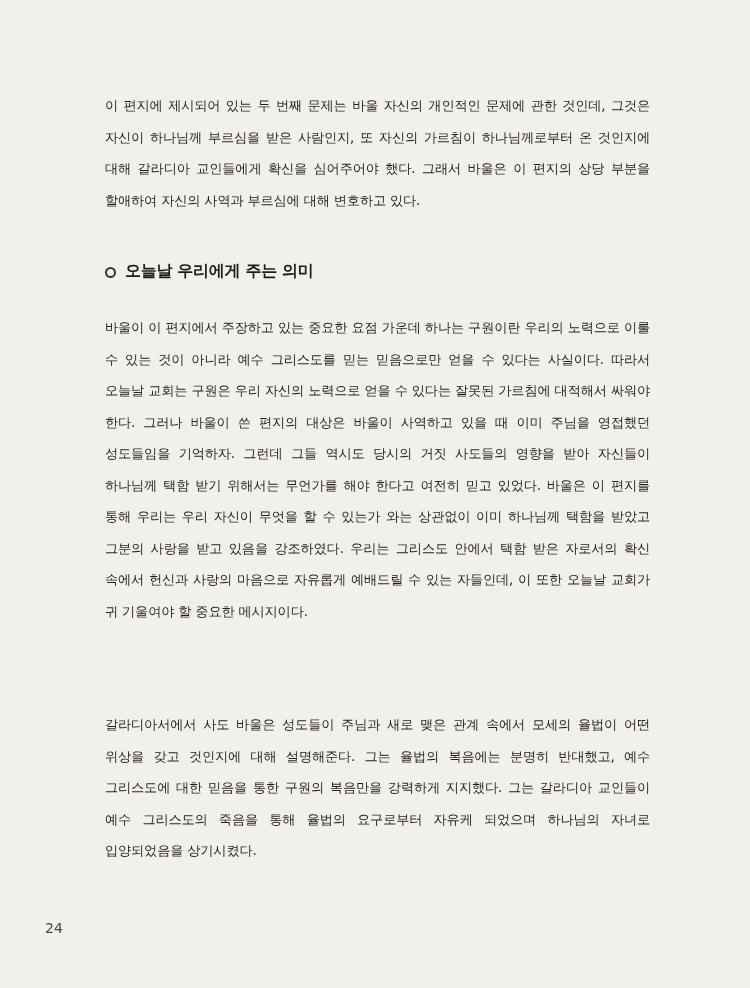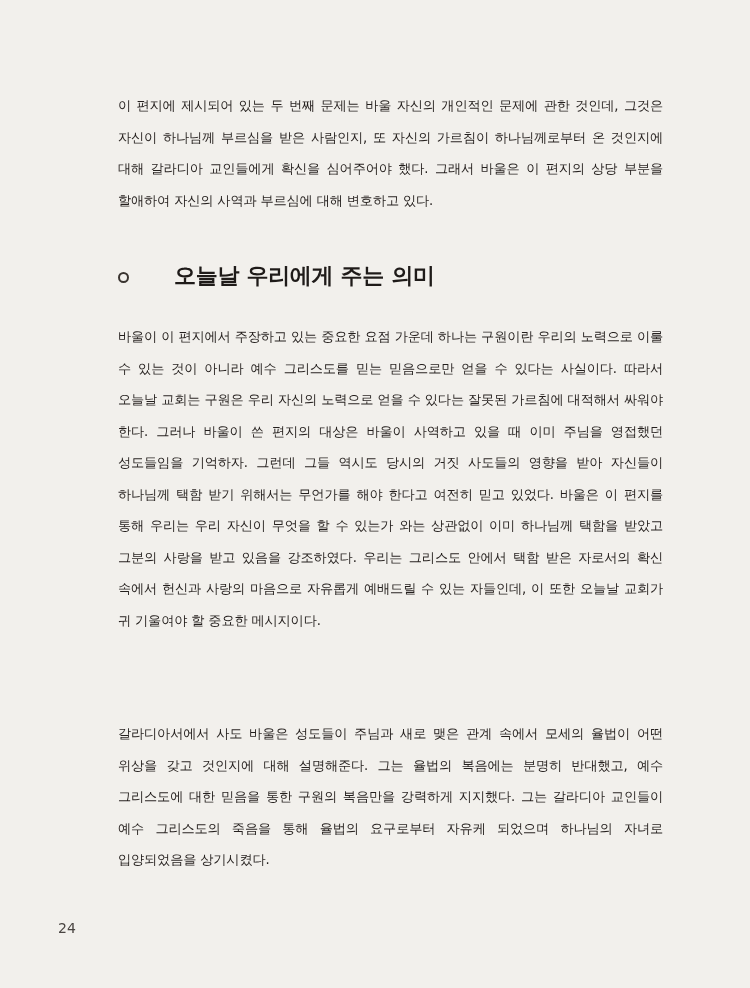--- a/index.html
+++ b/index.html
@@ -10,21 +10,21 @@
     width: 750px;
     height: 988px;
     background: #f2f0ec;
     font-family: "DejaVu Sans", "Liberation Sans", sans-serif;
     color: #231f1c;
     overflow: hidden;
     position: relative;
   }
   .page {
     position: absolute;
-    left: 13px;
+    left: 0;
     top: 0;
     width: 636px;
     height: 988px;
     box-sizing: border-box;
     padding-left: 45px;
   }
   .content {
     position: absolute;
     left: 105px;
     top: 90px;
@@ -52,25 +52,24 @@
     width: 11px;
     height: 11px;
     border-radius: 50%;
     border: 2.2px solid #3a3430;
     box-sizing: border-box;
     flex: 0 0 auto;
     position: relative;
     top: 1px;
   }
   .heading-text {
-    font-size: 22px;
+    font-size: 16px;
     font-weight: 600;
     letter-spacing: -0.3px;
     color: #1f1b19;
-    margin-left: 36px;
   }
   .gap-1 { height: 45px; }
   .gap-2 { height: 30px; }
   .gap-3 { height: 52px; }
   .gap-4 { height: 30px; }
   .folio {
     position: absolute;
     left: 45px;
     top: 920px;
     font-size: 14px;

